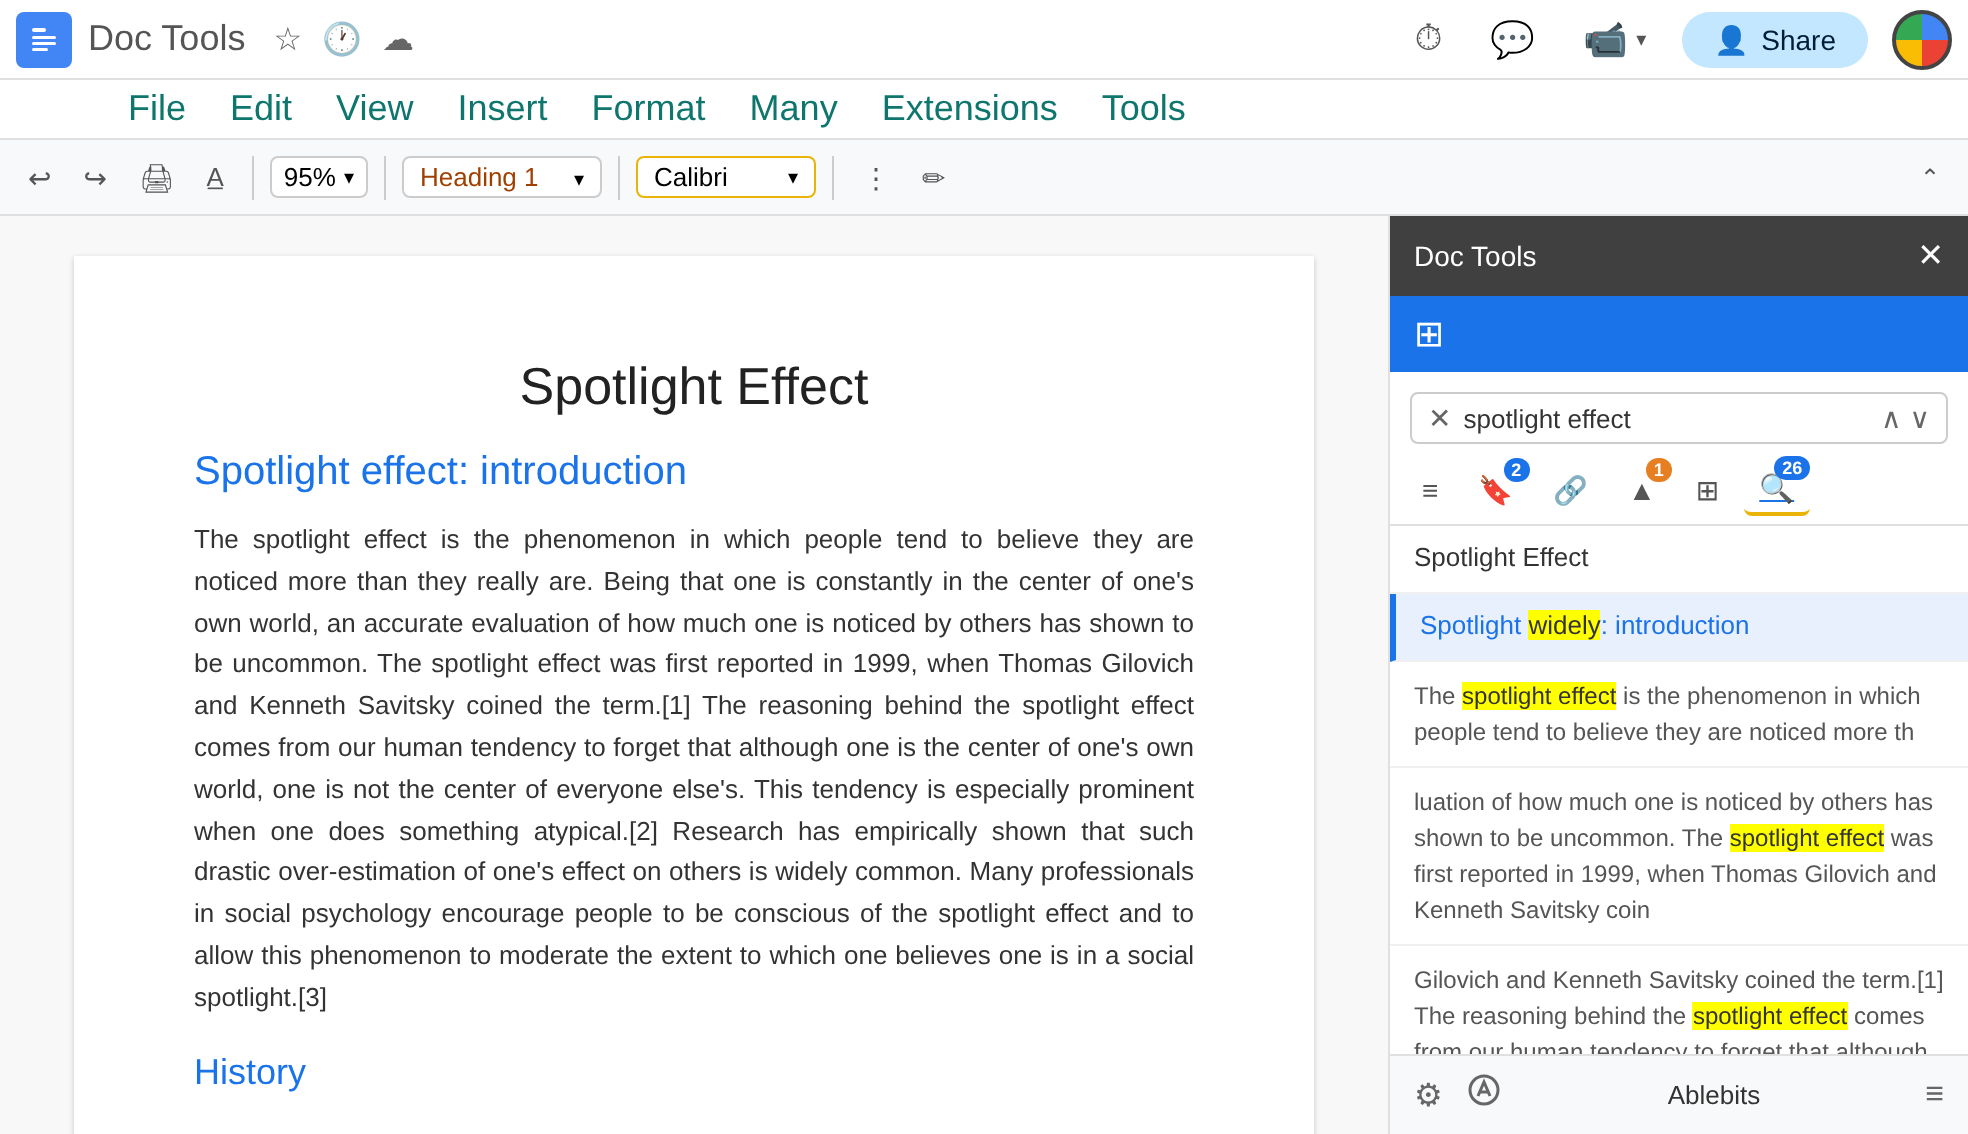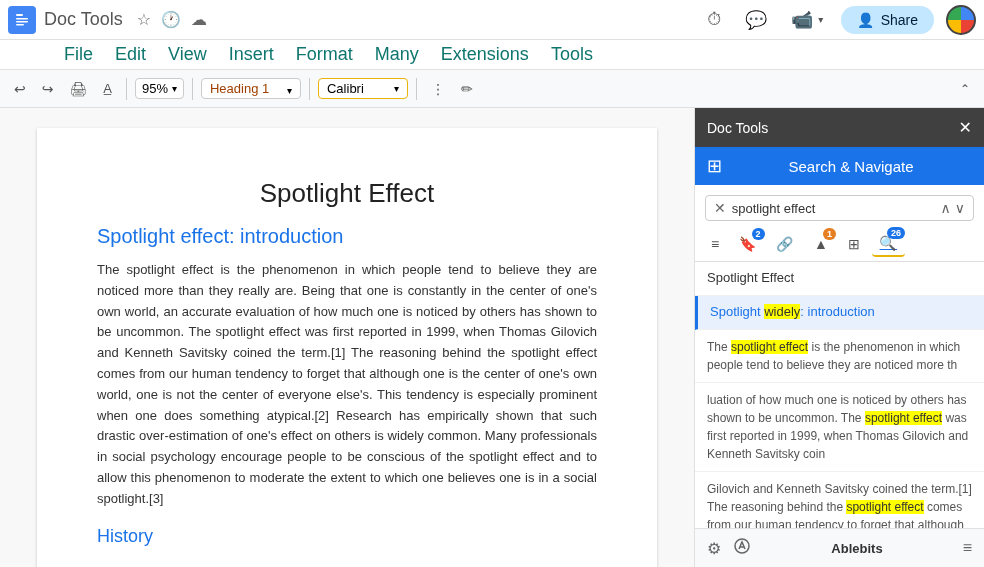--- a/index.html
+++ b/index.html
@@ -71,21 +71,21 @@
     .result-item.active { background: #e8f0fe; border-left: 3px solid #1a73e8; }
     .result-title { font-weight: 500; font-size: 13px; color: #333; margin-bottom: 2px; }
     .result-title.blue { color: #1a73e8; }
     .result-excerpt { font-size: 12px; color: #555; line-height: 1.5; }
     .highlight { background: #ffff00; color: #333; font-weight: normal; }
 
     
     .panel-footer { display: flex; align-items: center; justify-content: space-between; padding: 8px 12px; border-top: 1px solid #e0e0e0; background: #f8f9fa; }
     .footer-icons { display: flex; gap: 12px; align-items: center; }
     .footer-icon { color: #666; cursor: pointer; font-size: 16px; }
-    .footer-brand { font-size: 13px; color: #333; font-weight: 700; display: flex; align-items: center; gap: 4px; }
+    .footer-brand { font-size: 13px; color: #333; font-weight: 400; display: flex; align-items: center; gap: 4px; }
     .footer-menu-icon { color: #666; cursor: pointer; font-size: 16px; }
   </style>
 </head>
 <body>
 
 <div class="top-bar">
   <div class="app-icon">
     <svg width="18" height="22" viewBox="0 0 18 22" fill="none">
       <rect x="1" y="1" width="16" height="20" rx="2" fill="#4285F4"></rect>
       <rect x="3" y="5" width="7" height="2" rx="1" fill="white"></rect>
@@ -170,21 +170,20 @@
 
   <div class="side-panel">
 
     <div class="panel-header">
       <span class="panel-title">Doc Tools</span>
       <span class="panel-close">✕</span>
     </div>
 
     <div class="panel-nav-bar">
       <span class="panel-grid-icon">⊞</span>
-      <span class="panel-nav-title">Search &amp; Navigate</span>
     </div>
 
     <div class="search-bar">
       <span class="search-clear">✕</span>
       <span class="search-input-display">spotlight effect</span>
       <div class="search-arrows">
         <span class="search-arrow">∧</span>
         <span class="search-arrow">∨</span>
       </div>
     </div>

